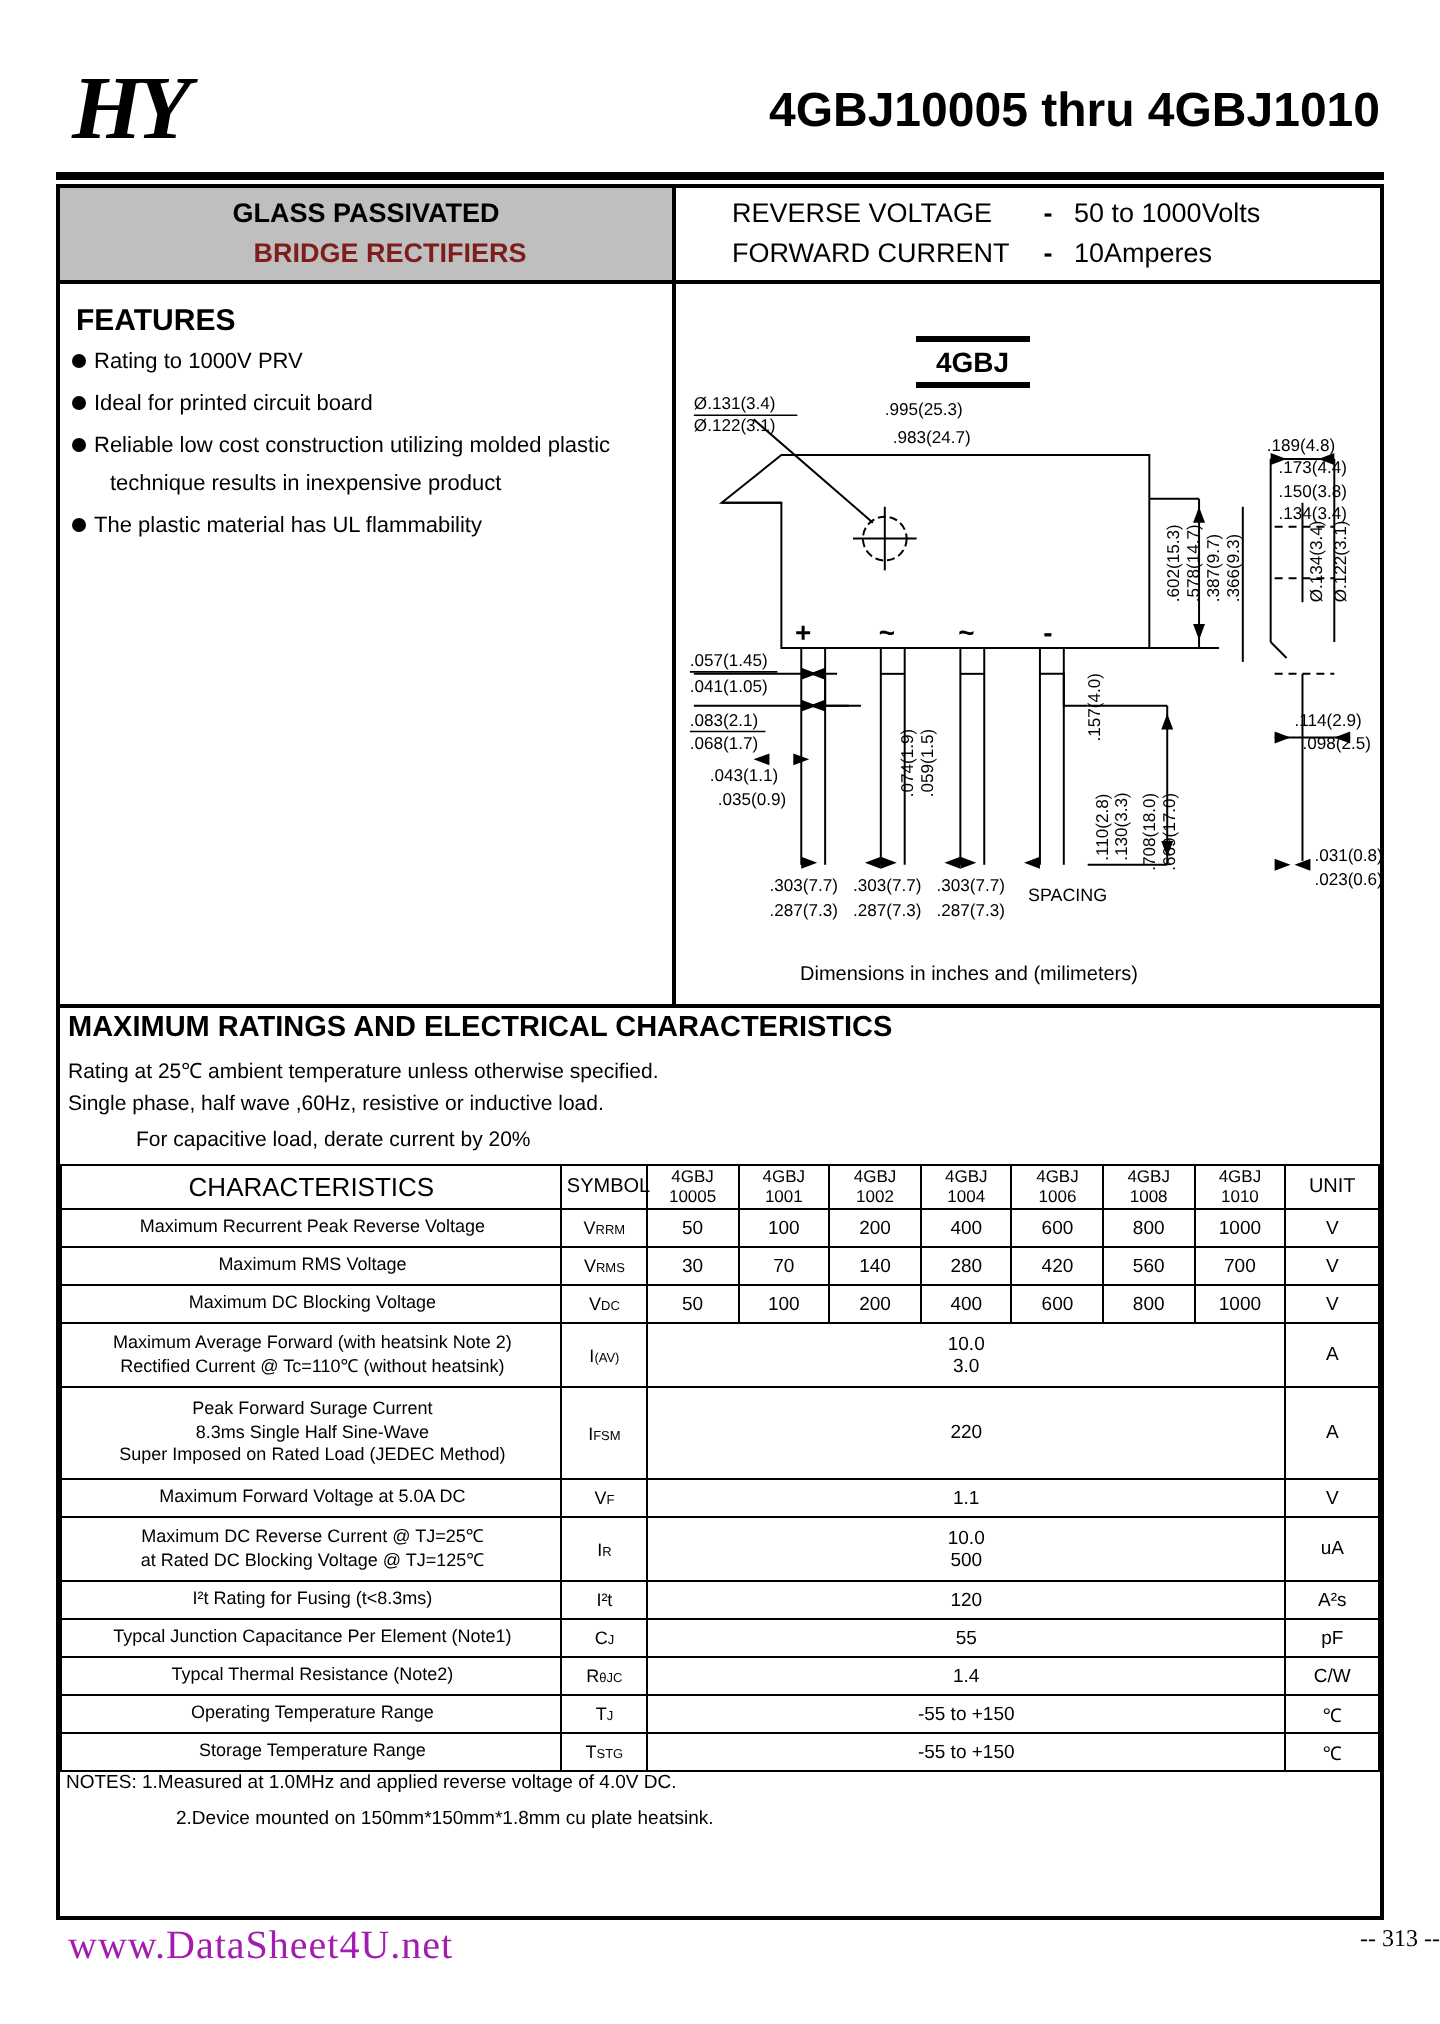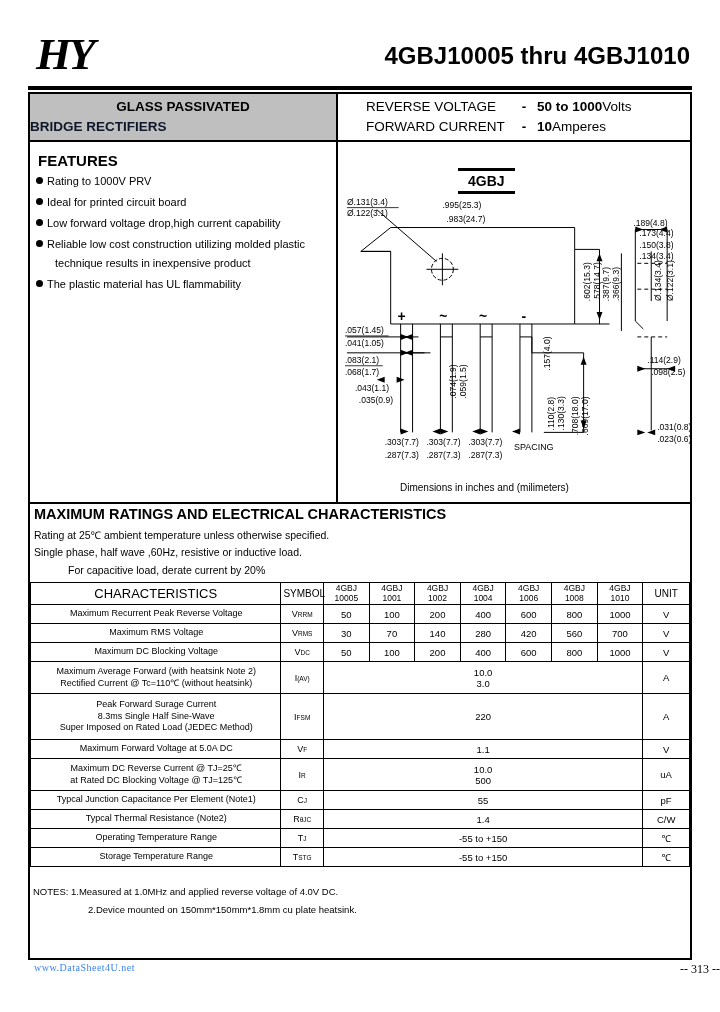--- a/index.html
+++ b/index.html
@@ -13,28 +13,28 @@
   .title{position:absolute;right:2px;top:12px;font-size:24px;font-weight:bold;letter-spacing:0px;white-space:nowrap;}
   .hrule{position:absolute;left:28px;top:86px;width:664px;height:4px;background:#000;}
 
   
   .frame{position:absolute;left:28px;top:92px;width:664px;height:868px;border:2px solid #000;box-sizing:border-box;}
 
   
   .band{position:absolute;left:0;top:0;width:100%;height:48px;}
   .band-left{position:absolute;left:0;top:0;width:308px;height:48px;background:#bfbfbf;border-right:2px solid #000;border-bottom:2px solid #000;box-sizing:border-box;}
   .band-l1{position:absolute;left:0;top:5px;width:100%;text-align:center;font-size:13.5px;font-weight:bold;}
-  .band-l2{position:absolute;left:0;top:25px;width:100%;font-size:13.5px;font-weight:bold;color:#0f172a;}
+  .band-l2{position:absolute;left:12px;top:25px;width:100%;text-align:center;font-size:13.5px;font-weight:bold;color:#7f1d1d;}
   .band-right{position:absolute;left:308px;top:0;right:0;height:48px;border-bottom:2px solid #000;box-sizing:border-box;}
   .band-r-row{position:absolute;left:28px;font-size:13.5px;white-space:nowrap;}
   .band-r-row.r1{top:5px;}
   .band-r-row.r2{top:25px;}
   .band-r-row .lab{display:inline-block;width:145px;}
   .band-r-row .dash{display:inline-block;width:26px;text-align:center;font-weight:bold;}
-  .band-r-row .b{font-weight:bold;margin-top:23px;}
+  .band-r-row .b{font-weight:normal;margin-top:23px;}
 
   
   .split{position:absolute;left:0;top:48px;width:100%;height:362px;border-bottom:2px solid #000;box-sizing:border-box;}
   .features{position:absolute;left:0;top:0;width:308px;height:100%;border-right:2px solid #000;box-sizing:border-box;padding:10px 6px 0 6px;}
   .feat-title{font-size:15px;font-weight:bold;margin:0 0 6px 2px;}
   .feat{position:relative;font-size:11px;line-height:13px;margin-bottom:8px;padding-left:11px;}
   .feat .bullet{position:absolute;left:0;top:2px;width:7px;height:7px;background:#000;border-radius:50%;}
   .feat .cont{display:block;padding-left:8px;margin-top:6px;}
 
   .drawing{position:absolute;left:308px;top:0;right:0;height:100%;}
@@ -61,21 +61,21 @@
   table.specs .phead{font-size:8.5px;line-height:9.5px;}
   table.specs td.desc{text-align:center;padding-left:3px;font-size:9px;line-height:11.5px;}
   table.specs td.sym{font-size:9px;}
   table.specs td.val{font-size:9.5px;}
   table.specs td.unit{font-size:9.5px;}
   .sub{font-size:6.5px;vertical-align:baseline;}
 
   .notes{position:absolute;left:2px;font-size:9.5px;}
 
   
-  .watermark{position:absolute;left:34px;top:962px;font-size:10px;color:#3b82f6;font-family:"Liberation Serif",serif;letter-spacing:0.5px;}
+  .watermark{position:absolute;left:34px;top:962px;font-size:20px;color:#a21caf;font-family:"Liberation Serif",serif;letter-spacing:0.5px;}
   .pagenum{position:absolute;left:0;top:962px;width:720px;text-align:right;font-size:12px;font-family:"Liberation Serif",serif;}
 </style>
 </head>
 <body>
 
 <div class="page">
 
   <div class="header">
     <div class="logo">HY</div>
     <div class="title">4GBJ10005  thru 4GBJ1010</div>
@@ -104,24 +104,20 @@
       <div class="features">
         <div class="feat-title">FEATURES</div>
 
         <div class="feat">
           <span class="bullet"></span>
           <span>Rating  to 1000V PRV</span>
         </div>
         <div class="feat">
           <span class="bullet"></span>
           <span>Ideal for printed circuit board</span>
-        </div>
-        <div class="feat">
-          <span class="bullet"></span>
-          <span>Low forward voltage drop,high current capability</span>
         </div>
         <div class="feat">
           <span class="bullet"></span>
           <span>Reliable low cost construction utilizing molded plastic</span>
           <span class="cont">technique results in inexpensive product</span>
         </div>
         <div class="feat">
           <span class="bullet"></span>
           <span>The plastic material has UL flammability</span>
         </div>
@@ -382,20 +378,26 @@
               <div>at Rated DC Blocking Voltage           @ TJ=125℃</div>
             </td>
             <td class="sym"><span>I</span><span class="sub">R</span></td>
             <td class="val" colspan="7">
               <div>10.0</div>
               <div>500</div>
             </td>
             <td class="unit">uA</td>
           </tr>
           <tr style="height:19px">
+            <td class="desc">I²t Rating for Fusing (t&lt;8.3ms)</td>
+            <td class="sym"><span>I²t</span></td>
+            <td class="val" colspan="7">120</td>
+            <td class="unit">A²s</td>
+          </tr>
+          <tr style="height:19px">
             <td class="desc">Typcal Junction Capacitance Per Element (Note1)</td>
             <td class="sym"><span>C</span><span class="sub">J</span></td>
             <td class="val" colspan="7">55</td>
             <td class="unit">pF</td>
           </tr>
           <tr style="height:19px">
             <td class="desc">Typcal Thermal Resistance (Note2)</td>
             <td class="sym"><span>R</span><span class="sub">θJC</span></td>
             <td class="val" colspan="7">1.4</td>
             <td class="unit">C/W</td>

